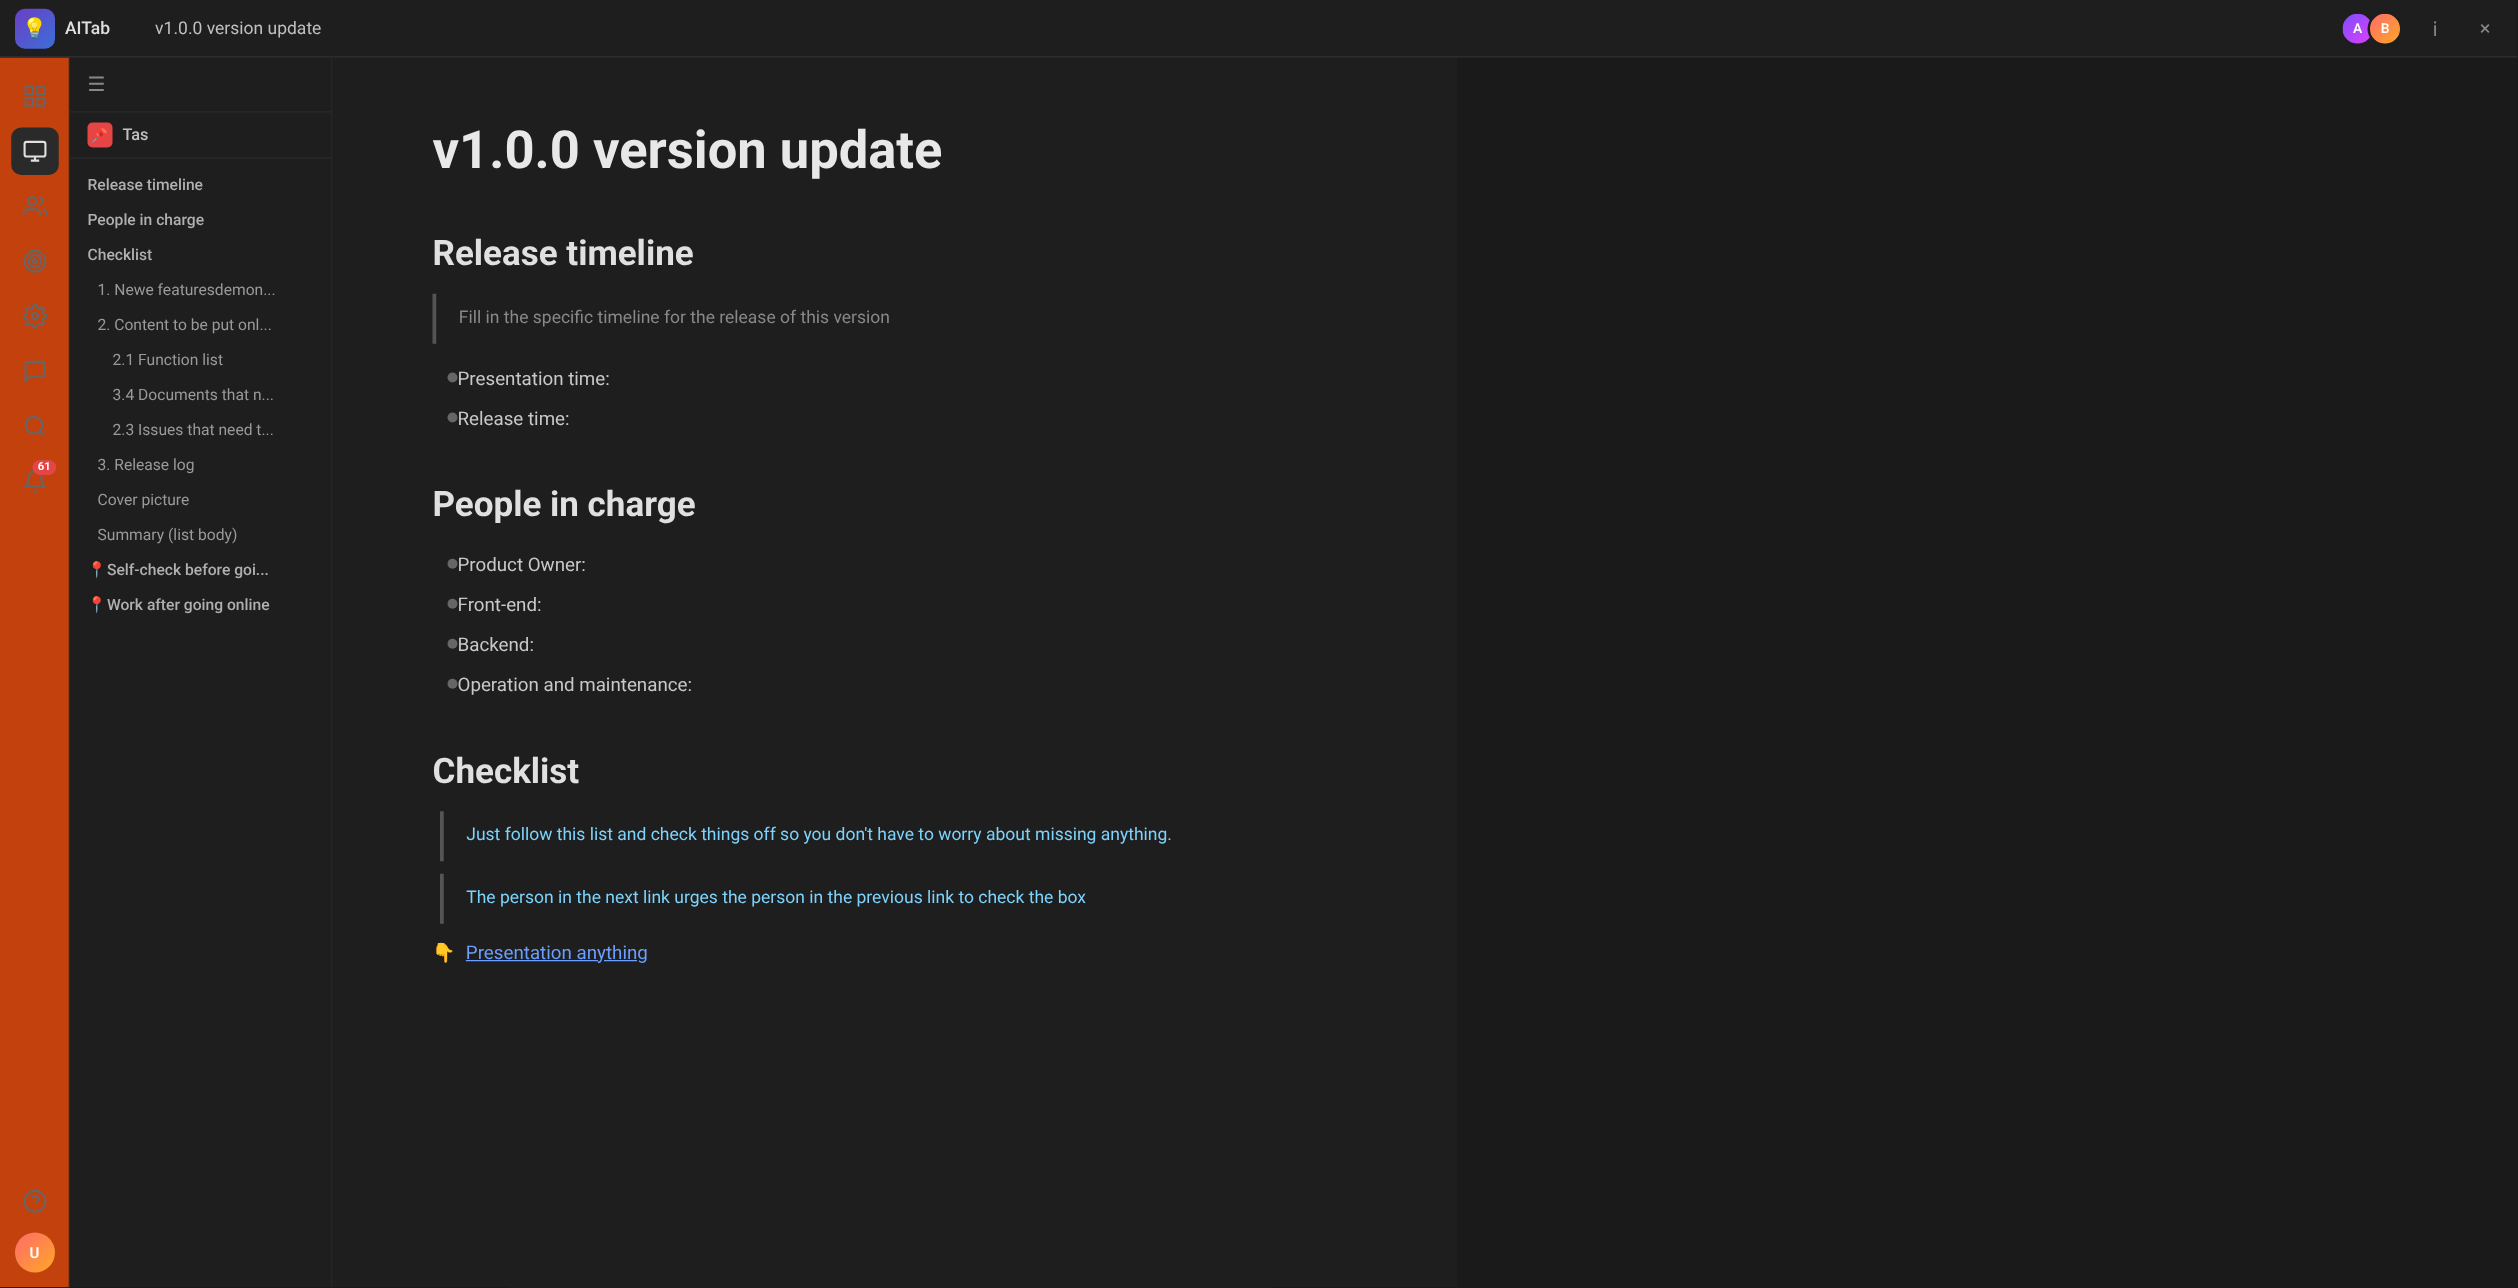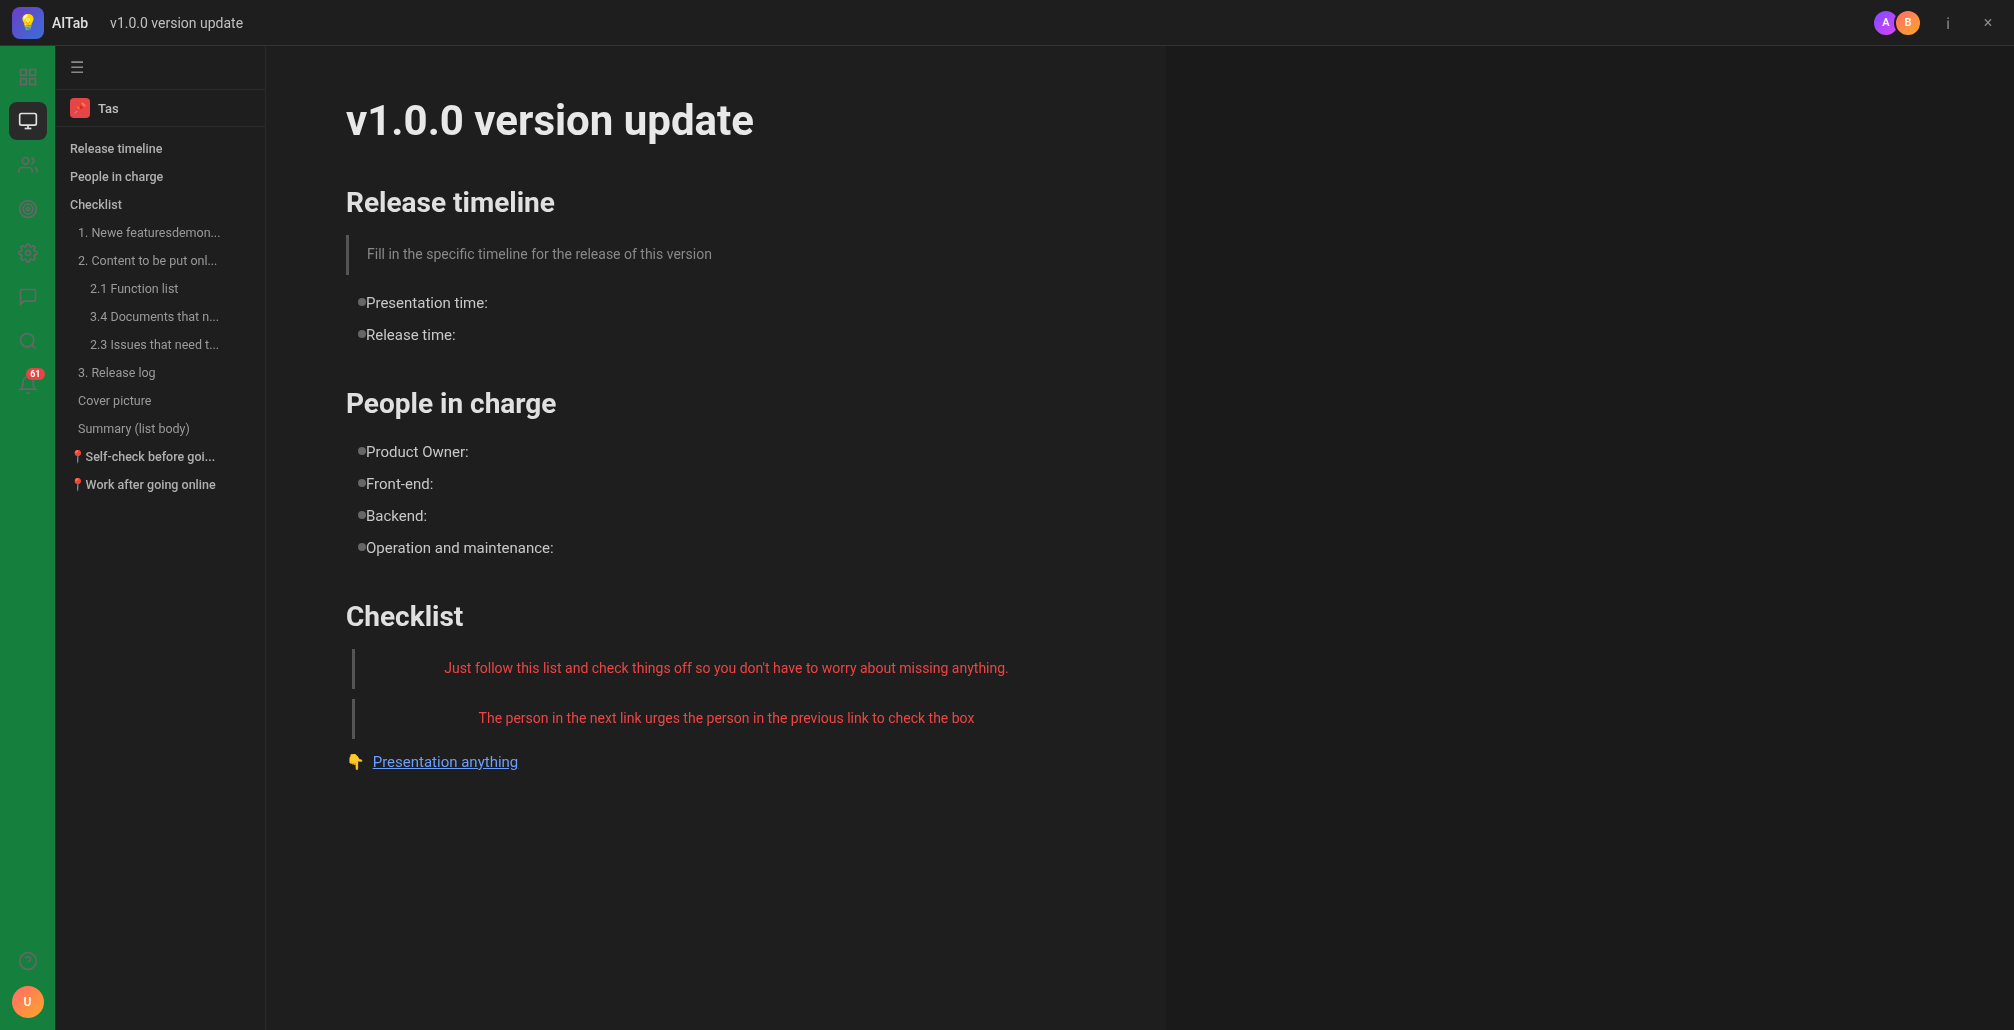--- a/index.html
+++ b/index.html
@@ -35,21 +35,21 @@
       align-items: center;
       justify-content: center;
       font-size: 16px;
       margin-right: 8px;
       flex-shrink: 0;
     }
 
     .titlebar-app-name {
       color: #e0e0e0;
       font-size: 14px;
-      margin-right: 22px;
+      margin-right: 36px;
       font-weight: 500;
     }
 
     .titlebar-doc-name {
       color: #c0c0c0;
       font-size: 14px;
       flex: 1;
     }
 
     .titlebar-actions {
@@ -95,21 +95,21 @@
     
     .main-layout {
       display: flex;
       flex: 1;
       overflow: hidden;
     }
 
     
     .icon-nav {
       width: 56px;
-      background: #15803d;
+      background: #c2410c;
       display: flex;
       flex-direction: column;
       align-items: center;
       padding: 12px 16px;
       border-right: 1px solid #2a2a2a;
       gap: 6px;
       flex-shrink: 0;
     }
 
     .nav-icon {
@@ -288,24 +288,23 @@
     }
 
     .checklist-section {
       margin-top: 12px;
     }
 
     .checklist-quote {
       border-left: 3px solid #555;
       padding: 8px 0 8px 18px;
       margin: 10px 6px;
-      color: #ef4444;
+      color: #7dd3fc;
       font-size: 14px;
       line-height: 1.7;
-      text-align: center;
     }
 
     .checklist-link {
       color: #6b9eff;
       text-decoration: underline;
     }
 
     .checklist-item-special {
       display: flex;
       align-items: center;

